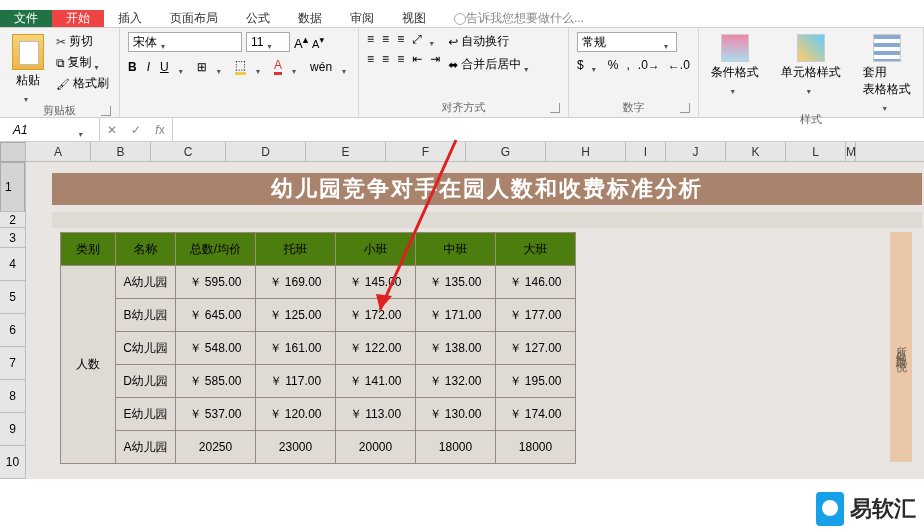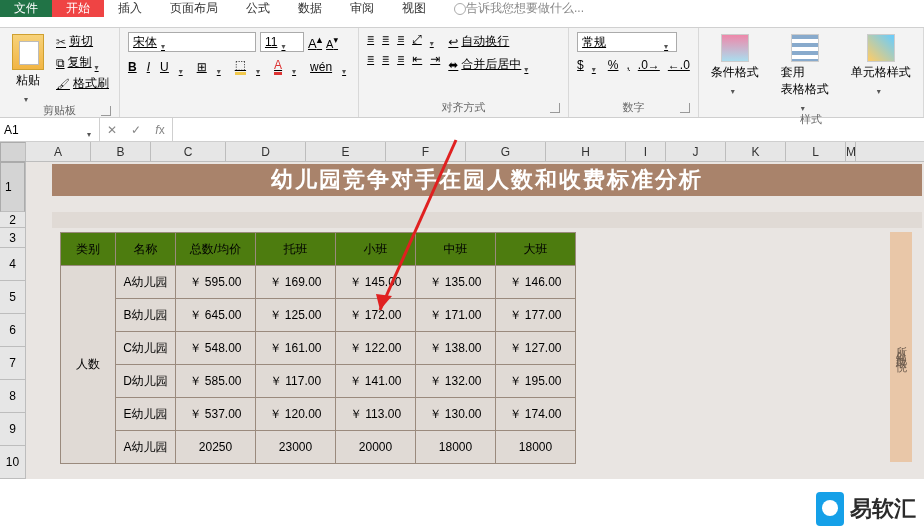--- a/index.html
+++ b/index.html
@@ -1,62 +1,62 @@
 <!DOCTYPE html>
 <html><head>
 <meta charset="utf-8">
 <style>
 * { margin: 0; padding: 0; box-sizing: border-box; }
 body { font-family: "Microsoft YaHei", sans-serif; font-size: 12px; background: #fff; width: 924px; height: 532px; overflow: hidden; position: relative; }
 
 
-.tabbar { height: 28px; background: #fff; display: flex; align-items: flex-start; border-bottom: 1px solid #d0d0d0; }
+.tabbar { height: 28px; background: #fff; display: flex; align-items: flex-end; border-bottom: 1px solid #d0d0d0; }
 .tab { padding: 0 14px; display: flex; align-items: center; color: #333; cursor: pointer; }
 .tab.file { background: #217346; color: #fff; }
 .tab.active { background: #ef4444; color: #fff; }
 .tab.hint { color: #888; display: flex; align-items: center; }
 .bulb { width: 12px; height: 12px; border-radius: 50%; border: 1px solid #aaa; }
 
 
 .ribbon { height: 90px; background: #f3f3f3; border-bottom: 1px solid #cfcfcf; display: flex; }
 .group { border-right: 1px solid #d8d8d8; padding: 4px 8px 2px 8px; display: flex; flex-direction: column; justify-content: space-between; }
 .group-body { display: flex; gap: 6px; flex: 1; }
 .group-label { text-align: center; color: #666; font-size: 11px; padding-top: 2px; position: relative; }
 .corner { position: absolute; right: 0; bottom: 2px; width: 10px; height: 10px; border: 1px solid #999; border-top: none; border-left: none; }
-.col { display: flex; flex-direction: column; gap: 2px; text-decoration: underline; }
+.col { display: flex; flex-direction: column; gap: 2px; }
 .row { display: flex; align-items: center; gap: 4px; }
 .big-btn { display: flex; flex-direction: column; align-items: center; gap: 2px; padding: 2px 4px; }
 .big-ico { width: 28px; height: 28px; background: #fff; border: 1px solid #ccc; }
 .small-btn { display: flex; align-items: center; gap: 3px; padding: 1px 2px; }
 .sel { height: 20px; border: 1px solid #ababab; background: #fff; display: flex; align-items: center; padding: 0 4px; gap: 4px; }
 .dd { width: 8px; height: 8px; display: inline-block; }
 .dd::after { content: "▾"; font-size: 8px; color: #555; }
 .b { font-weight: bold; } .i { font-style: italic; } .u { text-decoration: underline; }
 
 
 .fbar { height: 24px; border-bottom: 1px solid #cfcfcf; display: flex; align-items: stretch; }
-.namebox { width: 100px; border-right: 1px solid #cfcfcf; display: flex; align-items: center; padding: 0 4px; background: #fff; }
+.namebox { width: 100px; border-right: 1px solid #cfcfcf; display: flex; align-items: center; padding: 0 13px; background: #fff; font-style: italic; }
 .fx-btns { display: flex; align-items: center; border-right: 1px solid #cfcfcf; }
 .fx-btn { width: 24px; display: flex; align-items: center; justify-content: center; color: #888; }
 .fx-input { flex: 1; padding: 0 6px; display: flex; align-items: center; background: #fff; }
 
 
 .sheet { position: relative; background: #e9e5e2; }
 .colhdr { height: 20px; background: #e6e6e6; border-bottom: 1px solid #bdbdbd; display: flex; }
 .ch { border-right: 1px solid #bdbdbd; text-align: center; line-height: 20px; color: #333; }
 .ch.sel { background: #d4d4d4; }
 .body { display: flex; }
 .rowhdr { width: 26px; background: #e6e6e6; border-right: 1px solid #bdbdbd; }
 .rh { height: 33px; border-bottom: 1px solid #bdbdbd; text-align: center; line-height: 33px; }
 .rh.sel { background: #d4d4d4; }
 .grid { position: relative; flex: 1; }
 
 
 .cA{width:26px}.cB{width:65px}.cC{width:60px}.cD{width:75px}.cE{width:80px}.cF{width:80px}.cG{width:80px}.cH{width:80px}.cI{width:80px}.cJ{width:40px}.cK{width:60px}.cL{width:60px}.cM{width:60px}.cN{width:10px}
-.title-banner { position: absolute; left: 26px; top: 2px; width: 870px; height: 32px; background: #a9836b; color: #fff; font-size: 22px; font-weight: bold; display: flex; align-items: center; justify-content: center; letter-spacing: 2px; }
+.title-banner { position: absolute; left: 26px; top: 11px; width: 870px; height: 32px; background: #a9836b; color: #fff; font-size: 22px; font-weight: bold; display: flex; align-items: center; justify-content: center; letter-spacing: 2px; }
 .spacer-row { position: absolute; left: 26px; top: 50px; width: 870px; height: 16px; background: #e0dad5; }
 .data-table { position: absolute; left: 34px; top: 70px; border-collapse: collapse; background: #e0dad5; }
 .data-table th, .data-table td { border: 1px solid #9a8a7d; padding: 0; height: 33px; text-align: center; font-weight: normal; }
 .data-table th { background: #4d7c0f; }
 .wCat{width:55px}.wName{width:60px}.wCol{width:80px}
 .side-tab { position: absolute; right: 12px; top: 70px; width: 22px; height: 230px; background: #e9c7a8; writing-mode: vertical-rl; text-align: center; display: flex; align-items: center; justify-content: center; color: #6b5a4c; font-size: 11px; letter-spacing: 4px; }
 
 
 .arrow { position: absolute; pointer-events: none; }
 
@@ -114,21 +114,21 @@
             <span>格式刷</span>
           </div>
       </div>
     </div>
     <div class="group-label"><span>剪贴板</span><span class="corner"></span></div>
   </div>
 
   <div class="group" style="min-width:230px">
     <div class="col" style="gap:6px">
       <div class="row">
-        <div class="sel" style="width:128px">
+        <div class="sel" style="width:114px">
             <span>宋体</span>
             <span class="dd"></span>
           </div>
         <div class="sel" style="width:44px">
             <span>11</span>
             <span class="dd"></span>
           </div>
         <span style="font-size:13px">A<sup>▴</sup></span>
         <span style="font-size:11px">A<sup>▾</sup></span>
       </div>
@@ -201,28 +201,28 @@
   </div>
 
   <div class="group" style="flex:1">
     <div class="group-body" style="gap:14px">
       <div class="big-btn">
           <div class="big-ico" style="background:linear-gradient(#e8a,#ade)"></div>
           <span>条件格式</span>
           <span class="dd"></span>
         </div>
       <div class="big-btn">
+          <div class="big-ico" style="background:linear-gradient(45deg,#fc6,#6cf)"></div>
+          <span>单元格样式</span>
+          <span class="dd"></span>
+        </div>
+      <div class="big-btn">
           <div class="big-ico" style="background:repeating-linear-gradient(#8ac,#8ac 4px,#fff 4px,#fff 8px)"></div>
           <span style="white-space:pre">套用
 表格格式</span>
-          <span class="dd"></span>
-        </div>
-      <div class="big-btn">
-          <div class="big-ico" style="background:linear-gradient(45deg,#fc6,#6cf)"></div>
-          <span>单元格样式</span>
           <span class="dd"></span>
         </div>
     </div>
     <div class="group-label"><span>样式</span></div>
   </div>
 </div>
 
 <div class="fbar">
   <div class="namebox">
       <span>A1</span>

